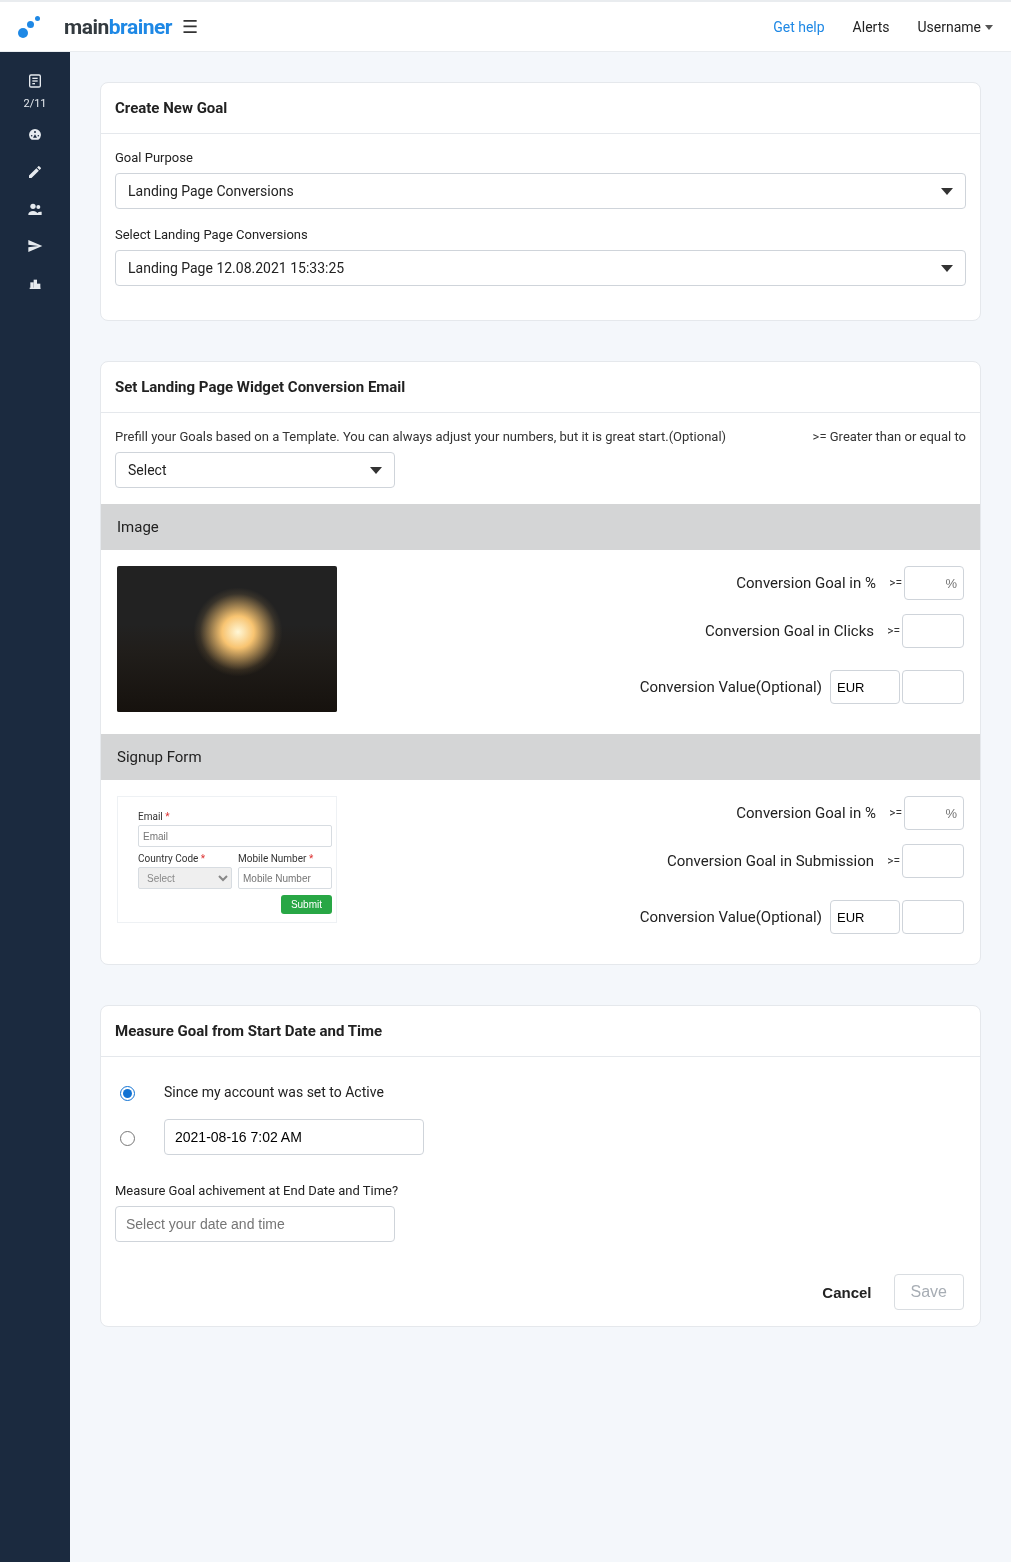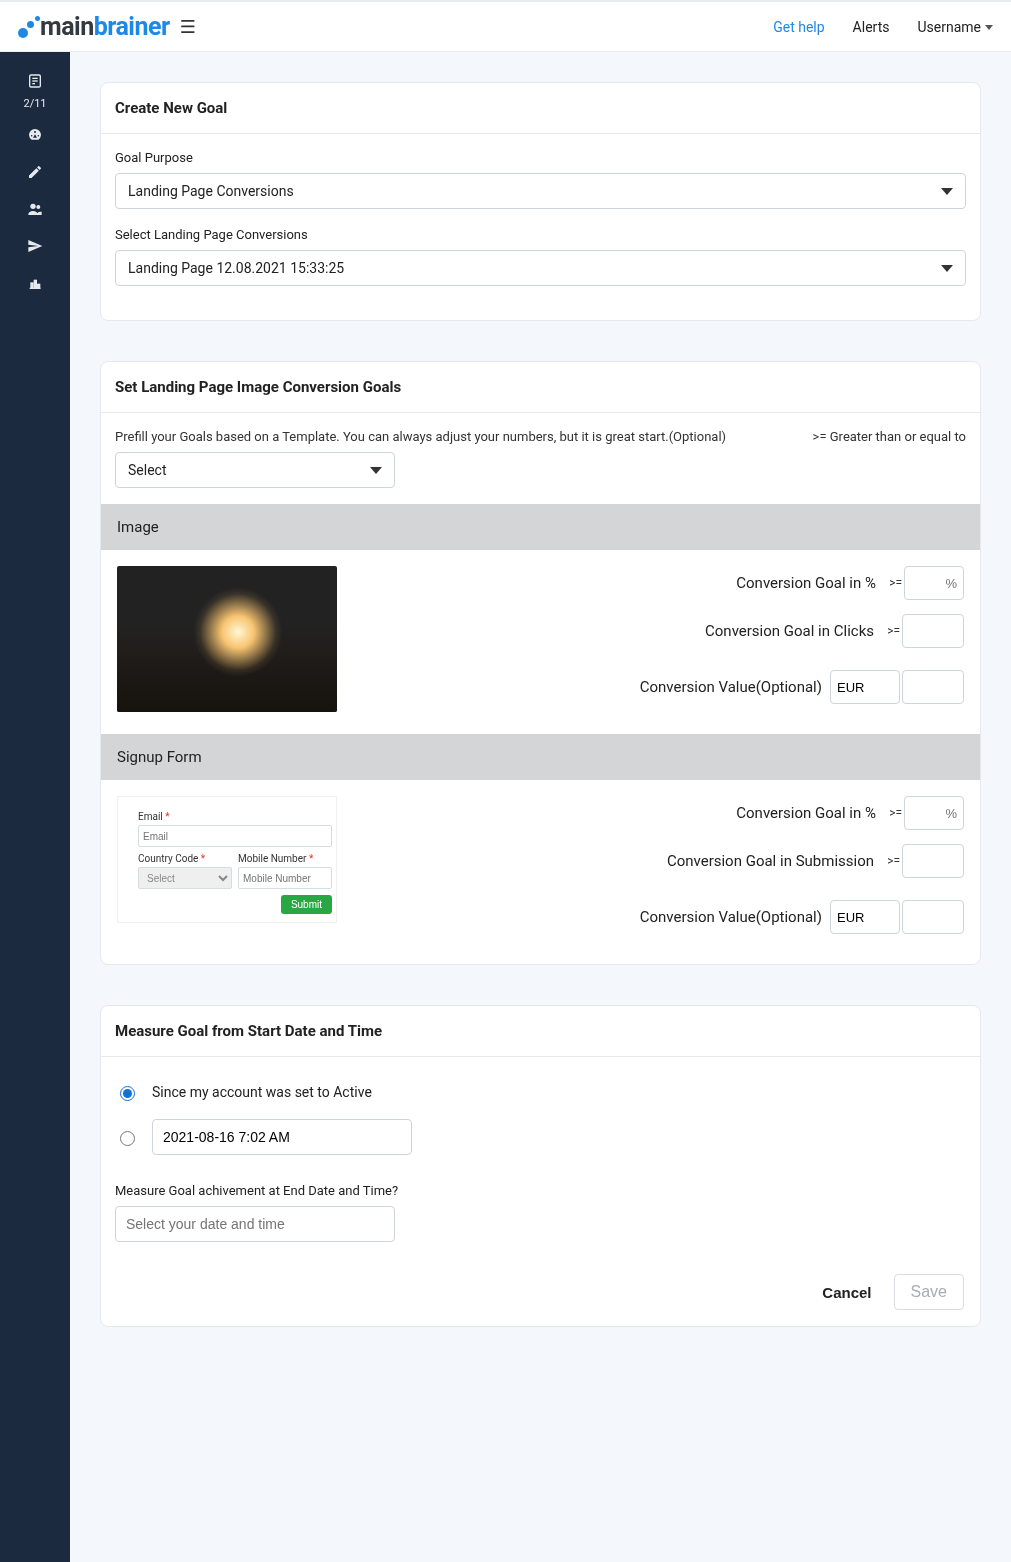--- a/index.html
+++ b/index.html
@@ -13,21 +13,21 @@
   
   .topbar {
     height:52px;
     background:#fff;
     border-top:2px solid #e9ecef;
     border-bottom:1px solid #e9ecef;
     display:flex;
     align-items:center;
     padding:0 18px;
   }
-  .logo { display:flex; align-items:center; gap:0; font-size:25px; font-weight:700; letter-spacing:-0.5px;}
+  .logo { display:flex; align-items:center; gap:24px; font-size:21px; font-weight:700; letter-spacing:-0.5px;}
   .logo .dots { width:22px; height:22px; position:relative;}
   .logo .dots span{position:absolute;border-radius:50%;background:#1e88e5;}
   .logo .dots .d1{width:10px;height:10px;left:0;bottom:0;}
   .logo .dots .d2{width:7px;height:7px;left:9px;top:5px;}
   .logo .dots .d3{width:5px;height:5px;right:0;top:0;}
   .logo .p1{color:#333a3f;}
   .logo .p2{color:#1e88e5;}
   .hamburger{margin-left:10px;color:#333;cursor:pointer;font-size:18px;}
   .topbar-right{margin-left:auto;display:flex;align-items:center;gap:28px;font-size:14px;}
   .topbar-right .help{color:#1e88e5;}
@@ -53,21 +53,21 @@
   .thumb{width:220px;height:146px;background:#222;border-radius:2px;flex:0 0 auto;position:relative;overflow:hidden;}
   .sunflare{position:absolute;left:55%;top:45%;width:90px;height:90px;border-radius:50%;background:radial-gradient(circle,#fff7d6 0%,#f8c471 25%,rgba(248,196,113,0.1) 60%,transparent 70%);transform:translate(-50%,-50%);}
   .sil{position:absolute;bottom:0;left:0;right:0;height:60%;background:linear-gradient(180deg,transparent 0%,rgba(30,20,10,0.3) 30%,rgba(20,15,10,0.85) 100%);}
   .fields{flex:1;}
   .frow{display:flex;align-items:center;justify-content:flex-end;gap:2px;margin-bottom:14px;}
   .frow .lab{flex:1;text-align:right;font-size:15px;color:#222;padding-right:6px;}
   .ge{font-size:12px;color:#333;width:18px;text-align:right;}
   .inp{width:60px;height:34px;border:1px solid #cfd4da;border-radius:4px;padding:4px 6px;font-size:13px;text-align:right;}
   .inp.cur{width:70px;text-align:left;}
   .inp.num{width:62px;}
-  .radio-row{display:flex;align-items:center;gap:14px;margin:10px 0 18px;}
+  .radio-row{display:flex;align-items:center;gap:26px;margin:10px 0 18px;}
   input[type=radio]{accent-color:#1172d3;width:15px;height:15px;}
   .textin{width:260px;height:36px;border:1px solid #cfd4da;border-radius:4px;padding:6px 10px;font-size:14px;}
   .footer-row{display:flex;justify-content:flex-end;align-items:center;gap:16px;padding:16px;}
   .btn-cancel{font-weight:700;color:#222;background:none;border:none;font-size:15px;cursor:pointer;}
   .btn-save{border:1px solid #d9dde1;background:#fff;color:#a7adb4;padding:8px 16px;border-radius:4px;font-size:16px;}
   
   .signup{width:220px;background:#fff;border:1px solid #eef1f4;padding:8px 4px 8px 20px;font-size:10px;}
   .signup .lbl{color:#333;margin:6px 0 3px;}
   .signup .req{color:#d33;}
   .signup input,.signup select{width:100%;height:22px;border:1px solid #d7dce1;border-radius:2px;font-size:10px;padding:2px 4px;color:#888;}
@@ -153,21 +153,21 @@
         <label class="frm">Select Landing Page Conversions</label>
         <div class="select">
           <span>Landing Page 12.08.2021 15:33:25</span>
           <span class="arrow"></span>
         </div>
         <div class="gap"></div>
       </div>
     </div>
 
     <div class="card">
-      <div class="card-header">Set Landing Page Image Conversion Goals</div>
+      <div class="card-header">Set Landing Page Widget Conversion Email</div>
       <div class="card-body">
         <div class="prefill-row">
           <span>Prefill your Goals based on a Template. You can always adjust your numbers, but it is great start.(Optional)</span>
           <span>&gt;= Greater than or equal to</span>
         </div>
         <div class="select small-select">
           <span>Select</span>
           <span class="arrow"></span>
         </div>
       </div>

